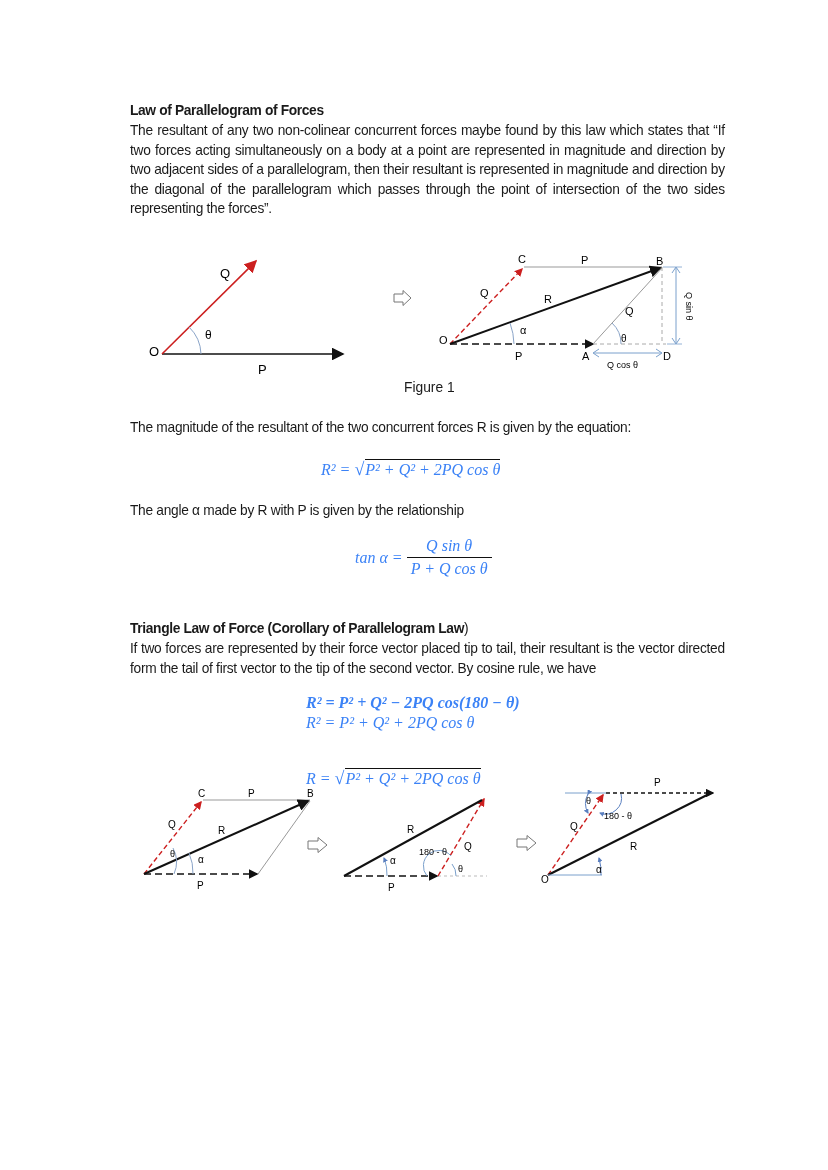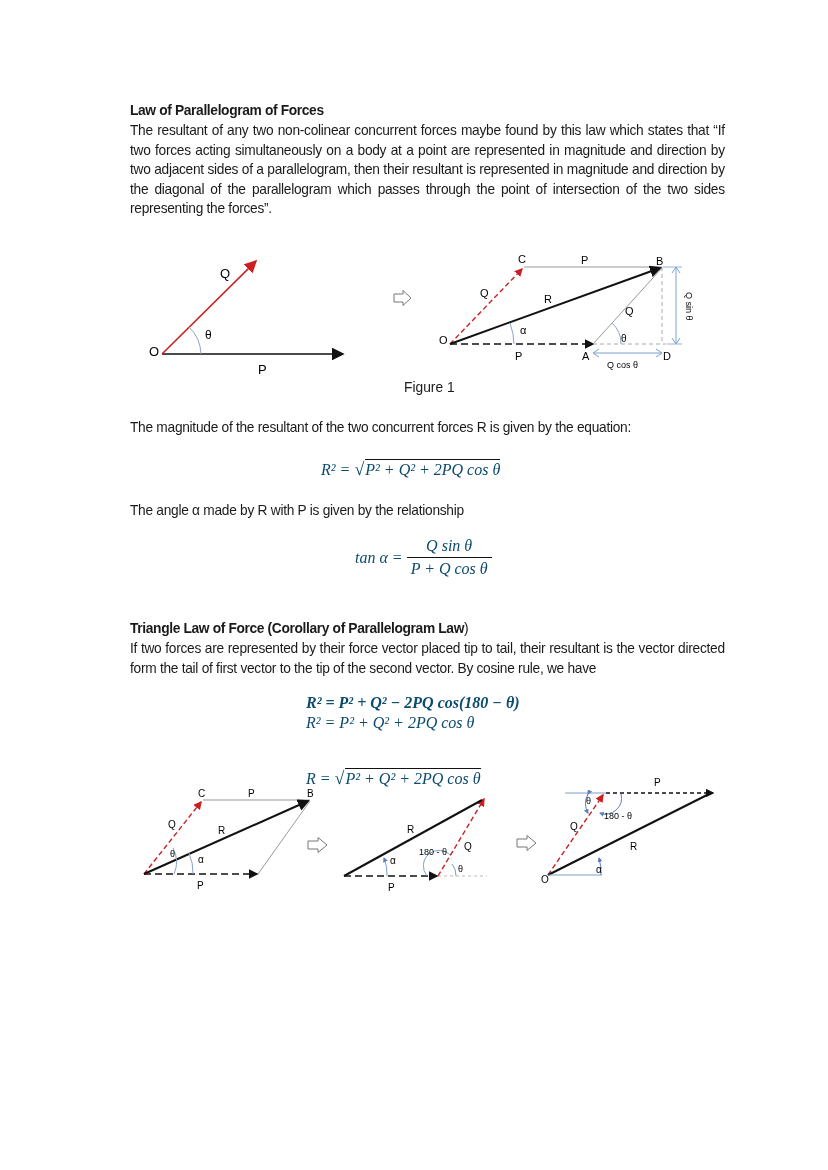--- a/index.html
+++ b/index.html
@@ -6,21 +6,21 @@
     body { width: 828px; height: 1170px; position: relative; overflow: hidden;
            font-family: "Liberation Sans", sans-serif; color: #1a1a1a; }
     .page { position: absolute; left: 0; top: 0; width: 736px; height: 1170px; }
     .heading { position: absolute; left: 130px; font-weight: bold; font-size: 15px;
                letter-spacing: -0.4px; transform: scaleX(0.92); transform-origin: left top; }
     .para { position: absolute; left: 130px; width: 650px; font-size: 15px; line-height: 19.6px;
             text-align: justify; letter-spacing: -0.3px; transform: scaleX(0.915); transform-origin: left top; }
     .line { position: absolute; left: 130px; font-size: 15px; letter-spacing: -0.3px;
             transform: scaleX(0.915); transform-origin: left top; white-space: nowrap; }
     .math { position: absolute; font-family: "Liberation Serif", serif; font-style: italic;
-            font-size: 16px; white-space: nowrap; color: #0c4a6e; }
+            font-size: 16px; white-space: nowrap; color: #3b82f6; }
     .sqrt { display: inline-block; border-top: 1px solid #111; padding-top: 1px; margin-left: 1px; }
     .frac { display: inline-block; vertical-align: middle; text-align: center; }
     .frac .num { display: block; border-bottom: 1px solid #111; padding: 0 4px 2px; }
     .frac .den { display: block; padding: 2px 4px 0; }
     .caption { position: absolute; left: 404px; top: 378px; font-size: 15px; transform: scaleX(0.92); transform-origin: left top; }
     svg { position: absolute; overflow: visible; }
     svg text { font-family: "Liberation Sans", sans-serif; }
   </style>
 </head>
 <body>

